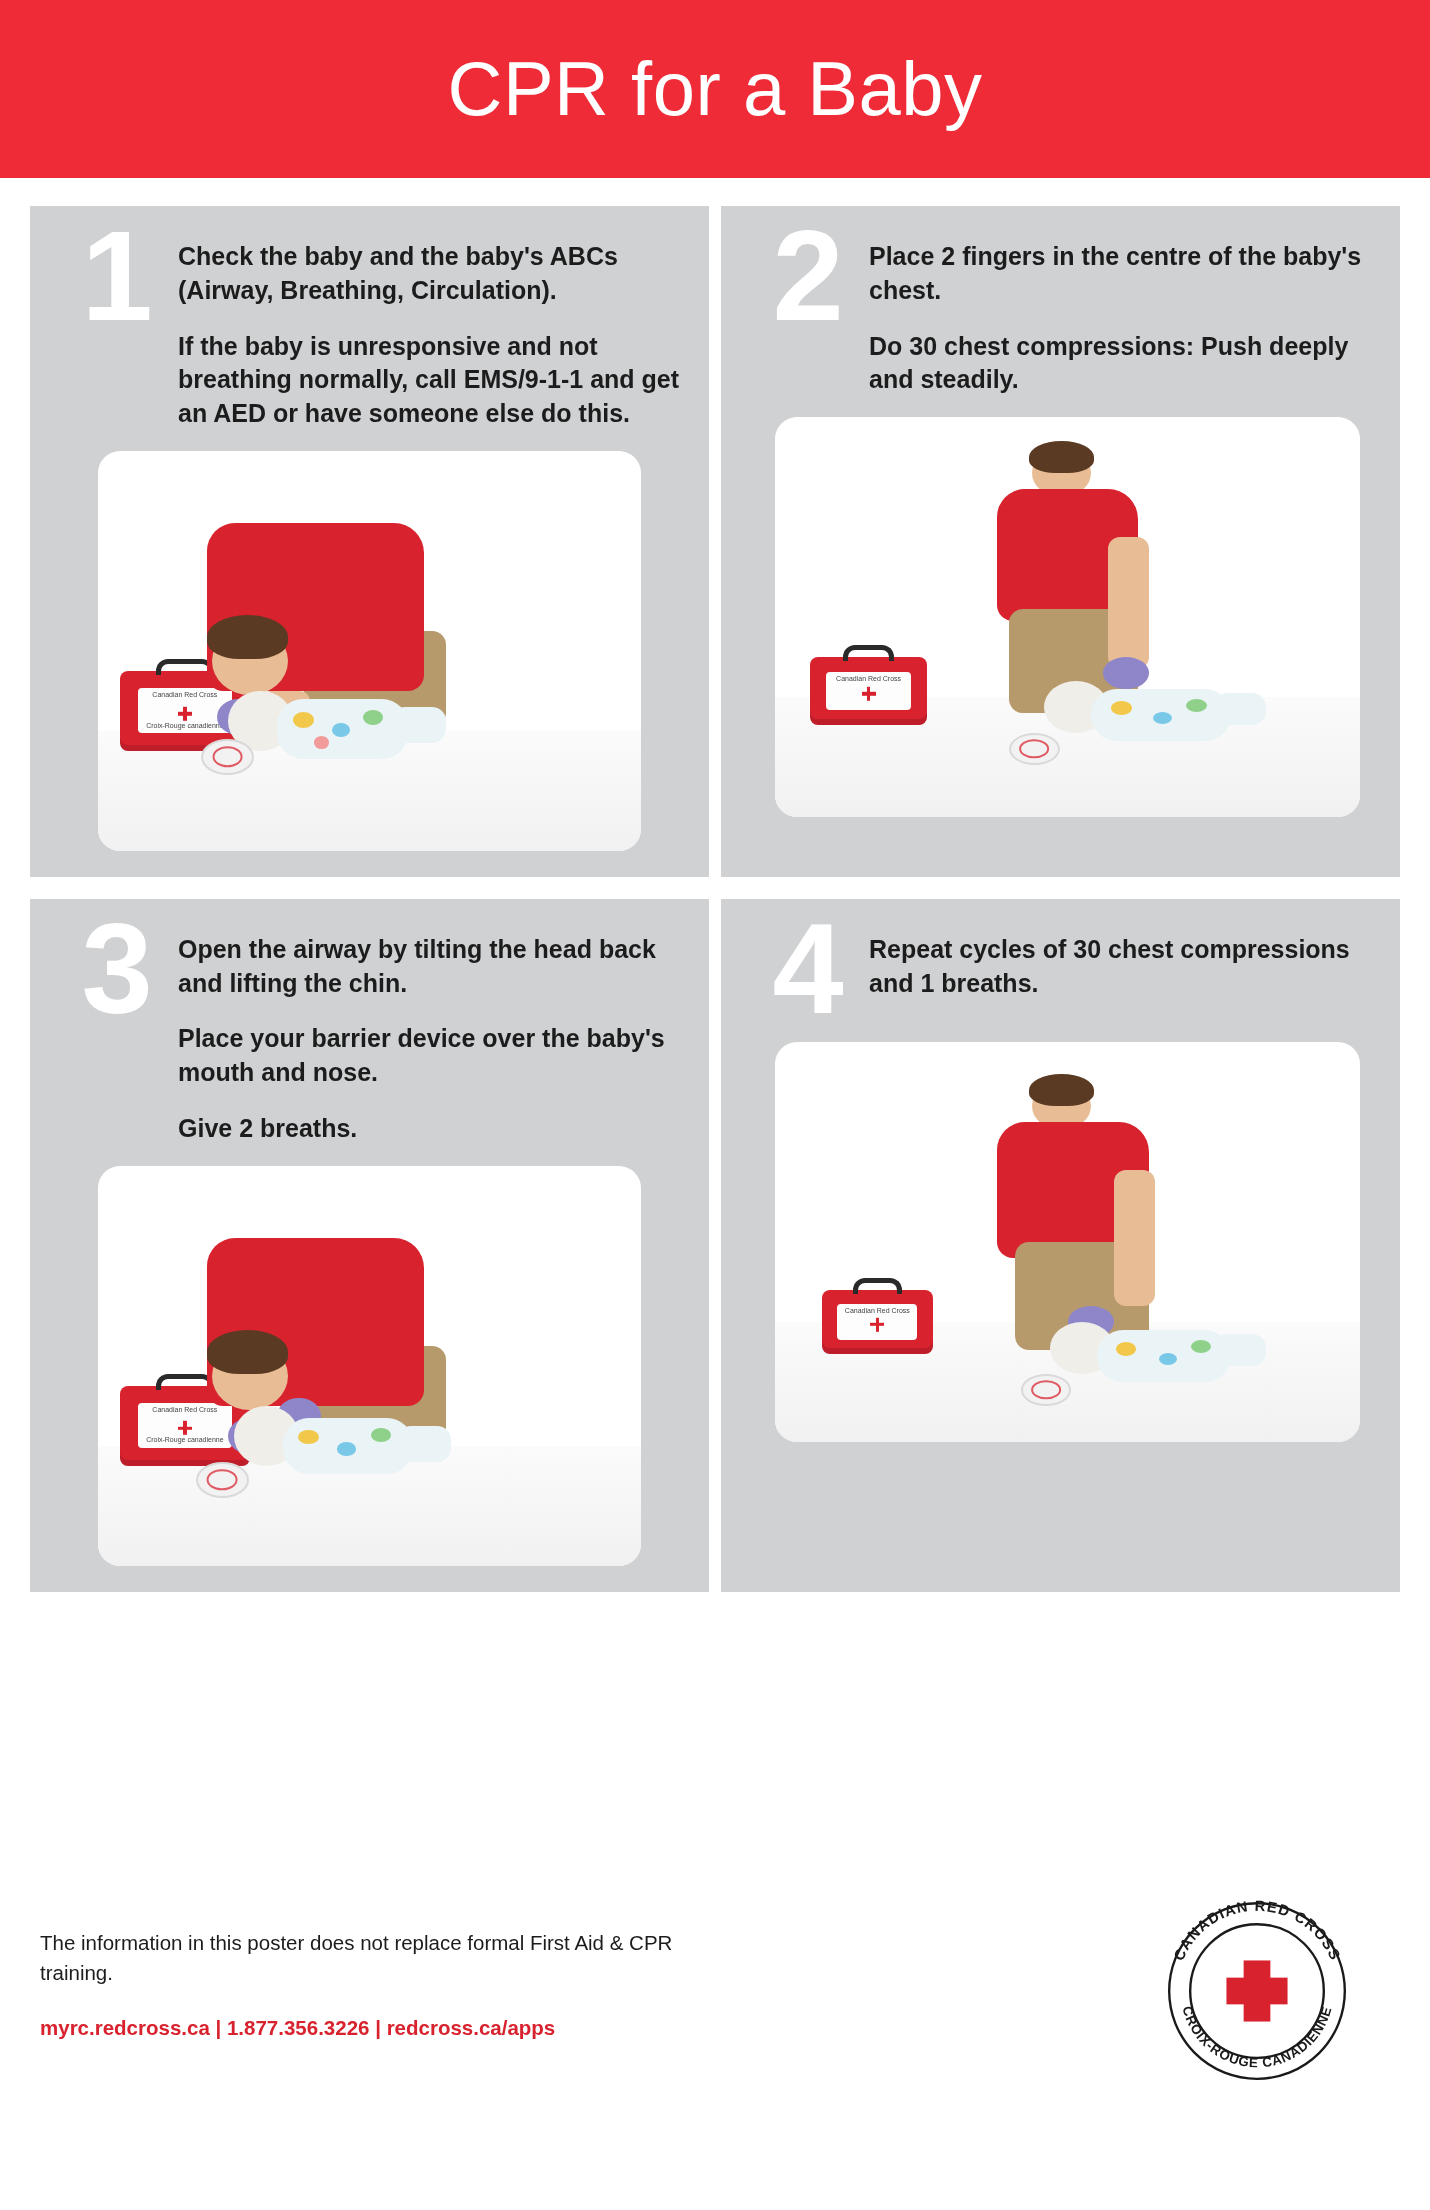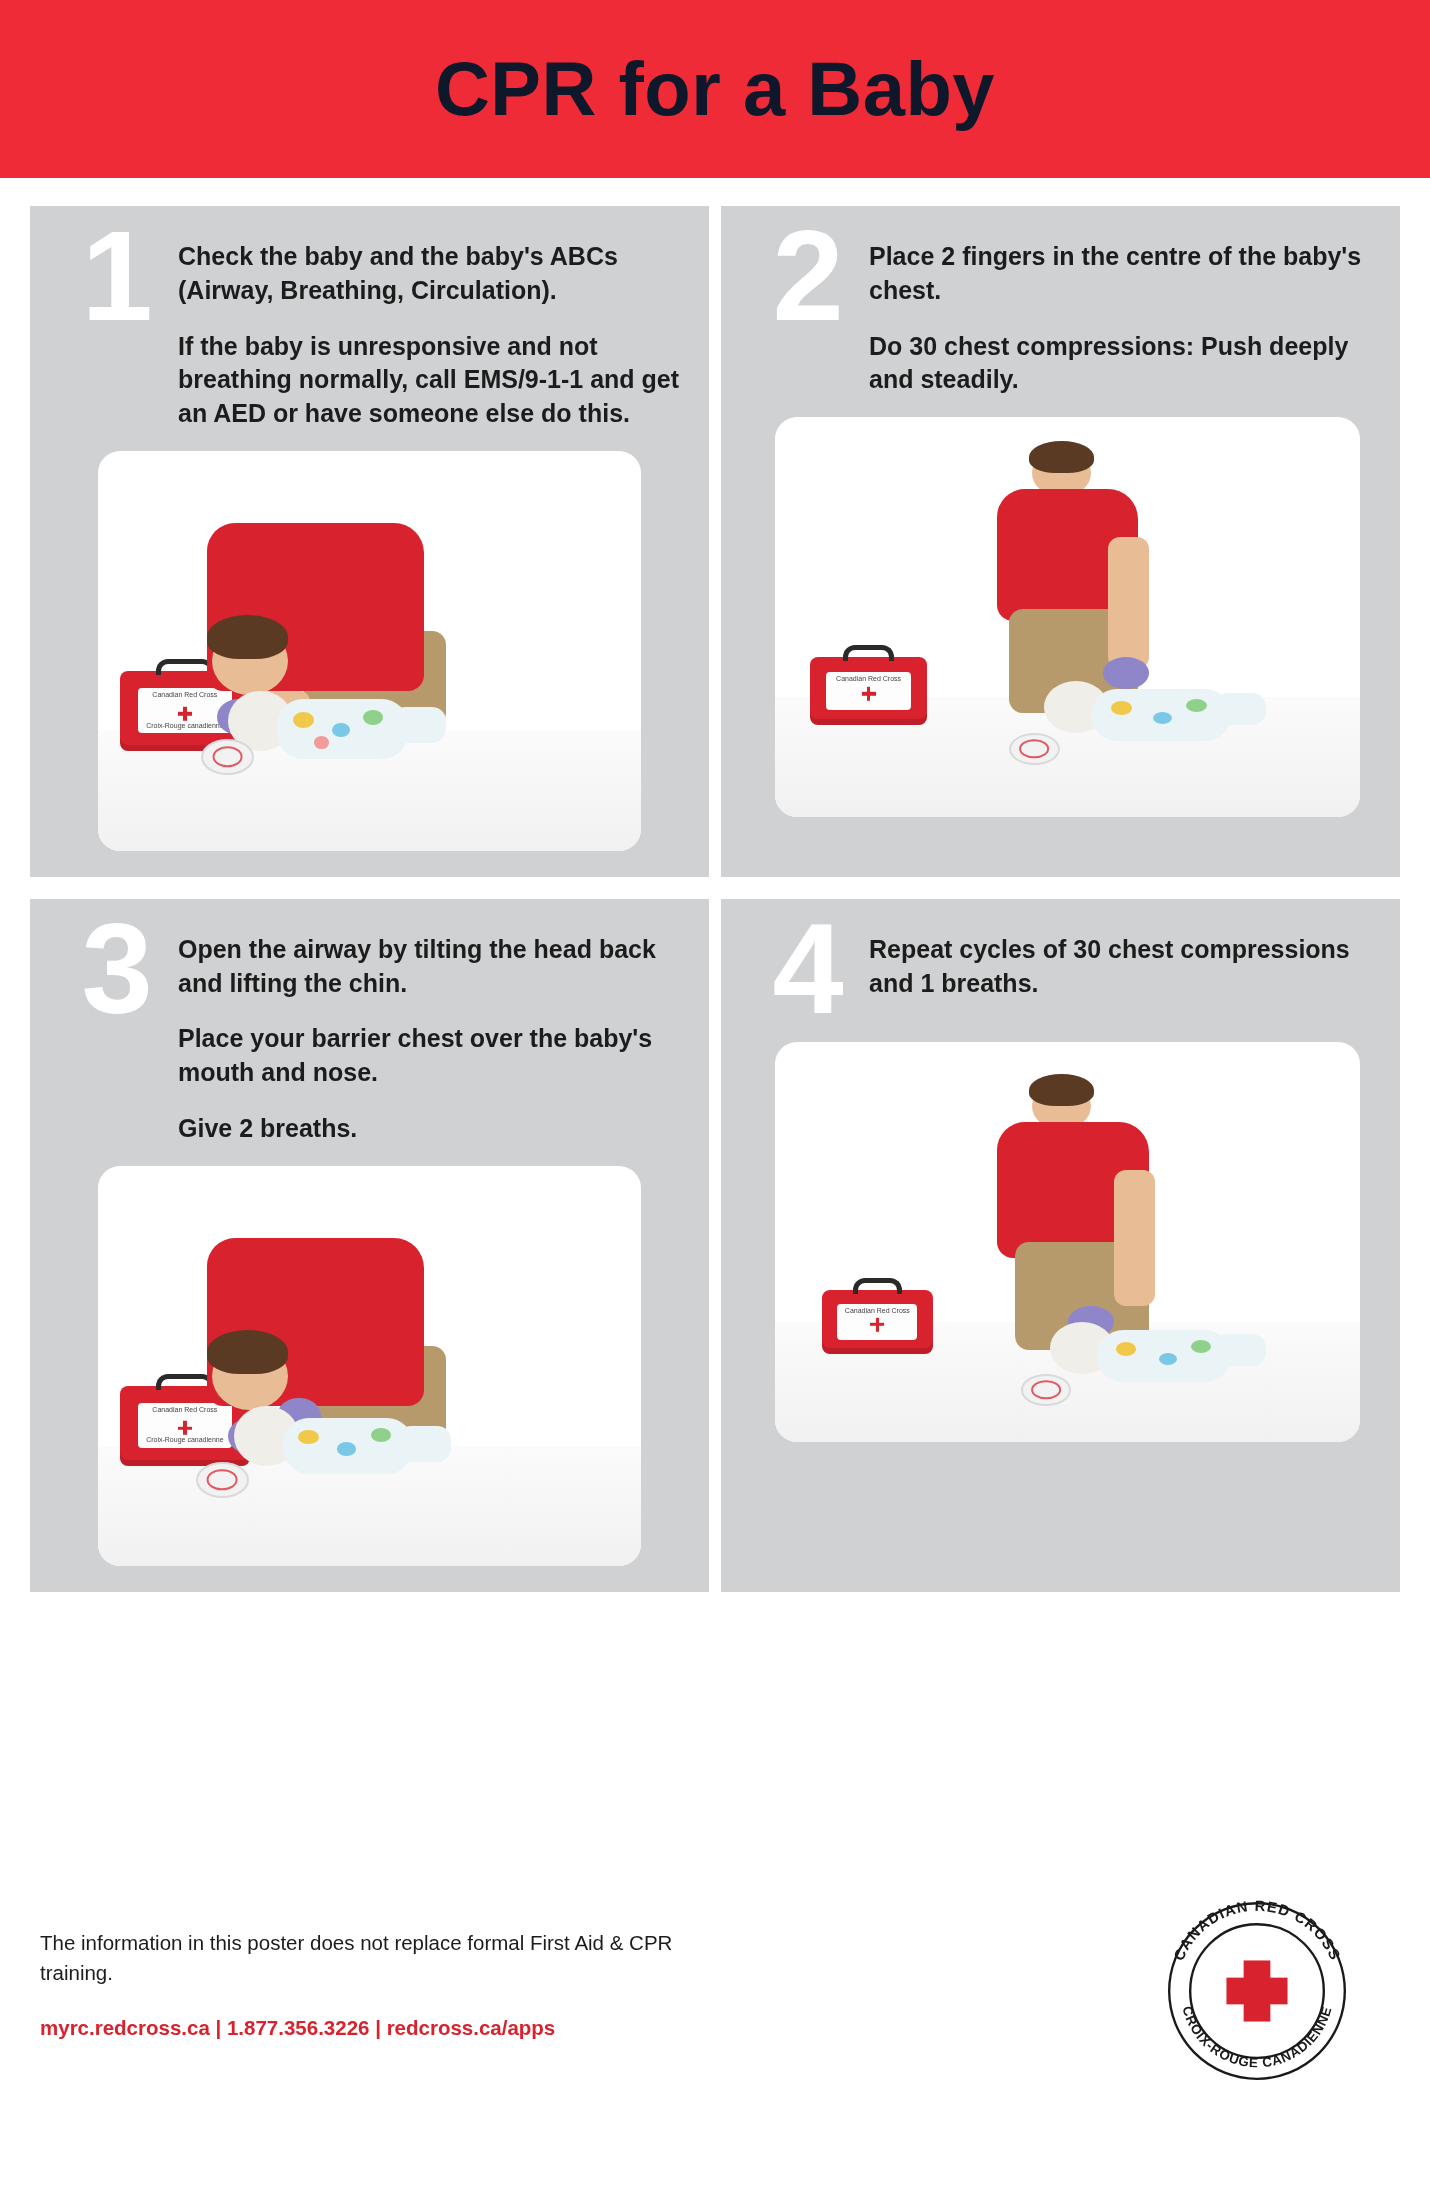--- a/index.html
+++ b/index.html
@@ -18,23 +18,23 @@
 
   
   .header {
     background: #ee2b37;
     height: 178px;
     display: flex;
     align-items: center;
     justify-content: center;
   }
   .header-title {
-    color: #0f172a;
+    color: #ffffff;
     font-size: 76px;
-    font-weight: bold;
+    font-weight: normal;
     letter-spacing: 0.5px;
     line-height: 1;
   }
 
   
   .steps {
     margin: 28px 30px 0 30px;
     display: grid;
     grid-template-columns: 1fr 1fr;
     grid-template-rows: auto auto;
@@ -318,21 +318,21 @@
         <div class="mask" style="left:40%;top:79%;width:8%;height:7%;"></div>
       </div>
     </div>
   </div>
 
   <div class="step step-3">
     <div class="step-head">
       <div class="step-number">3</div>
       <div class="step-text">
         <p>Open the airway by tilting the head back and lifting the chin.</p>
-        <p>Place your barrier chest over the baby's mouth and nose.</p>
+        <p>Place your barrier device over the baby's mouth and nose.</p>
         <p>Give 2 breaths.</p>
       </div>
     </div>
     <div class="step-photo">
       <div class="scene">
         <div class="floor"></div>
         <div class="kit" style="left:4%;top:55%;width:24%;height:20%;">
           <div class="handle"></div>
           <div class="kit-label">
             <span>Canadian Red Cross</span><br>

